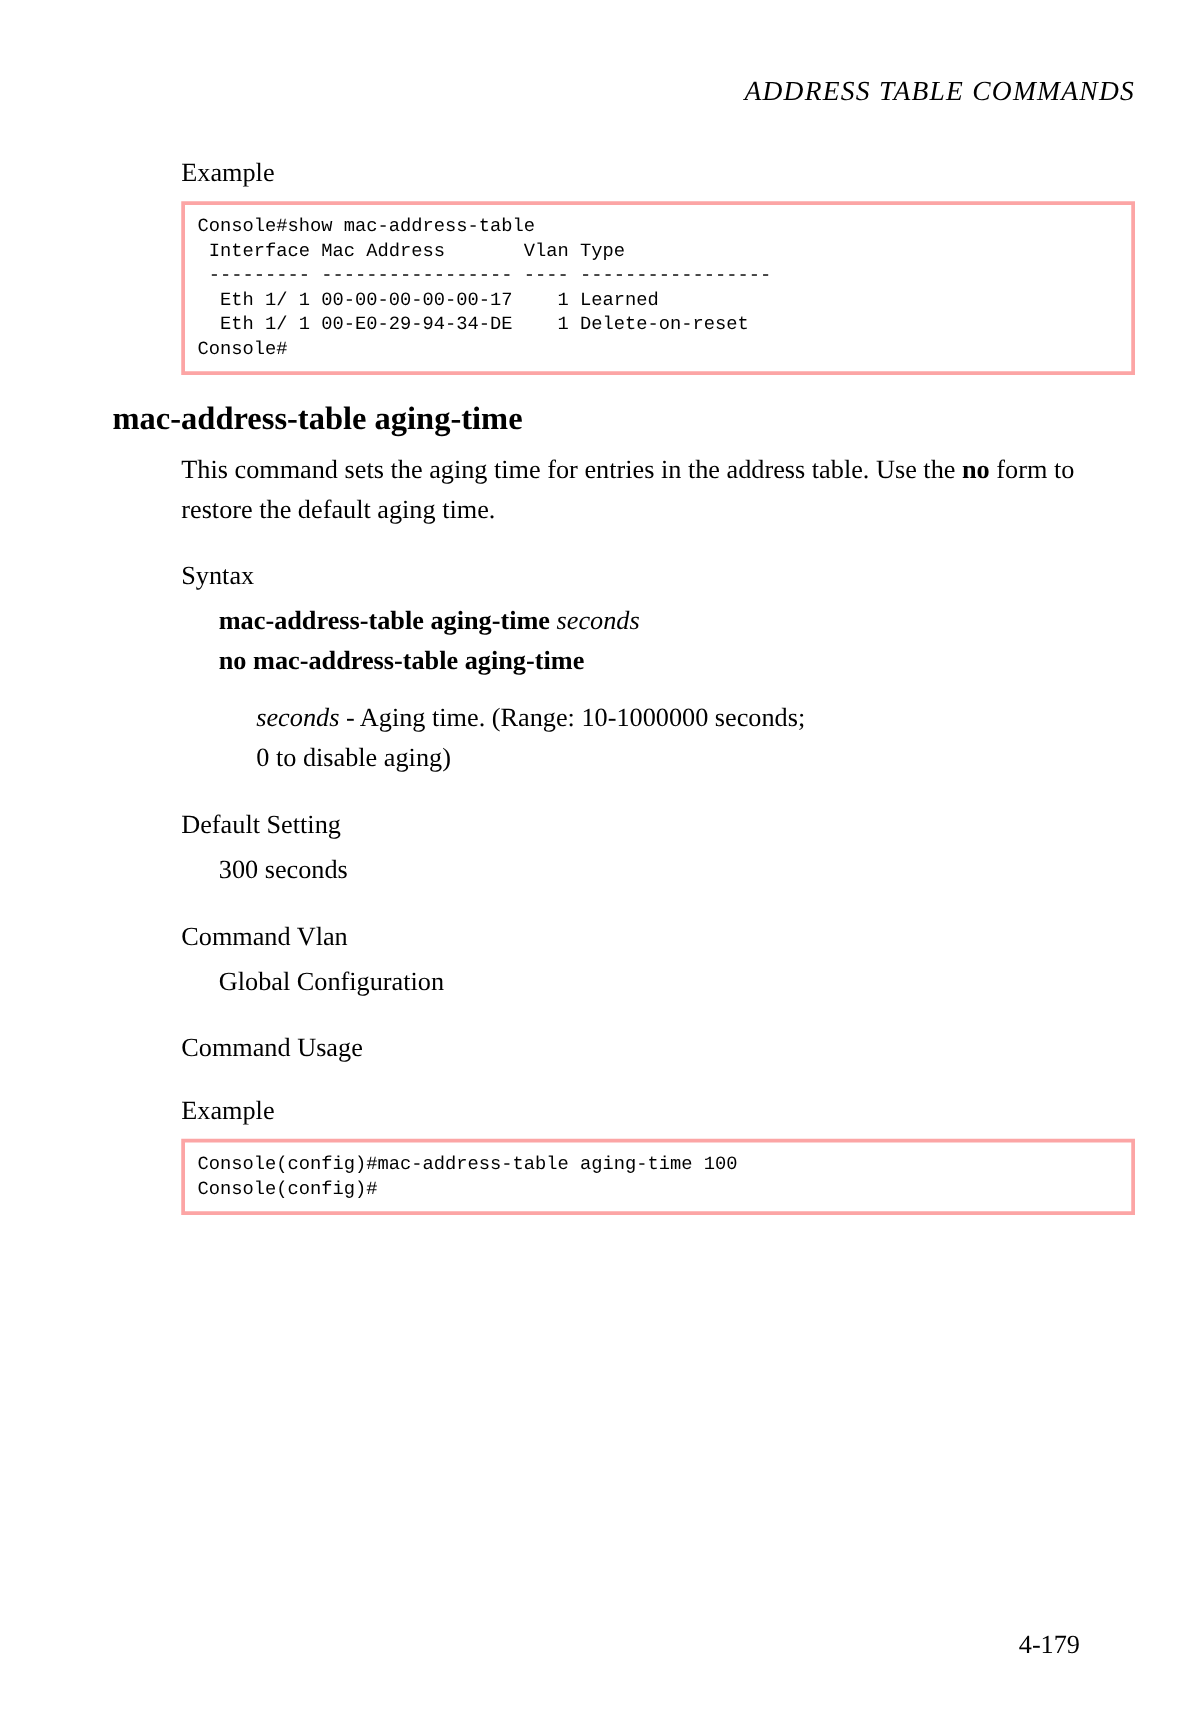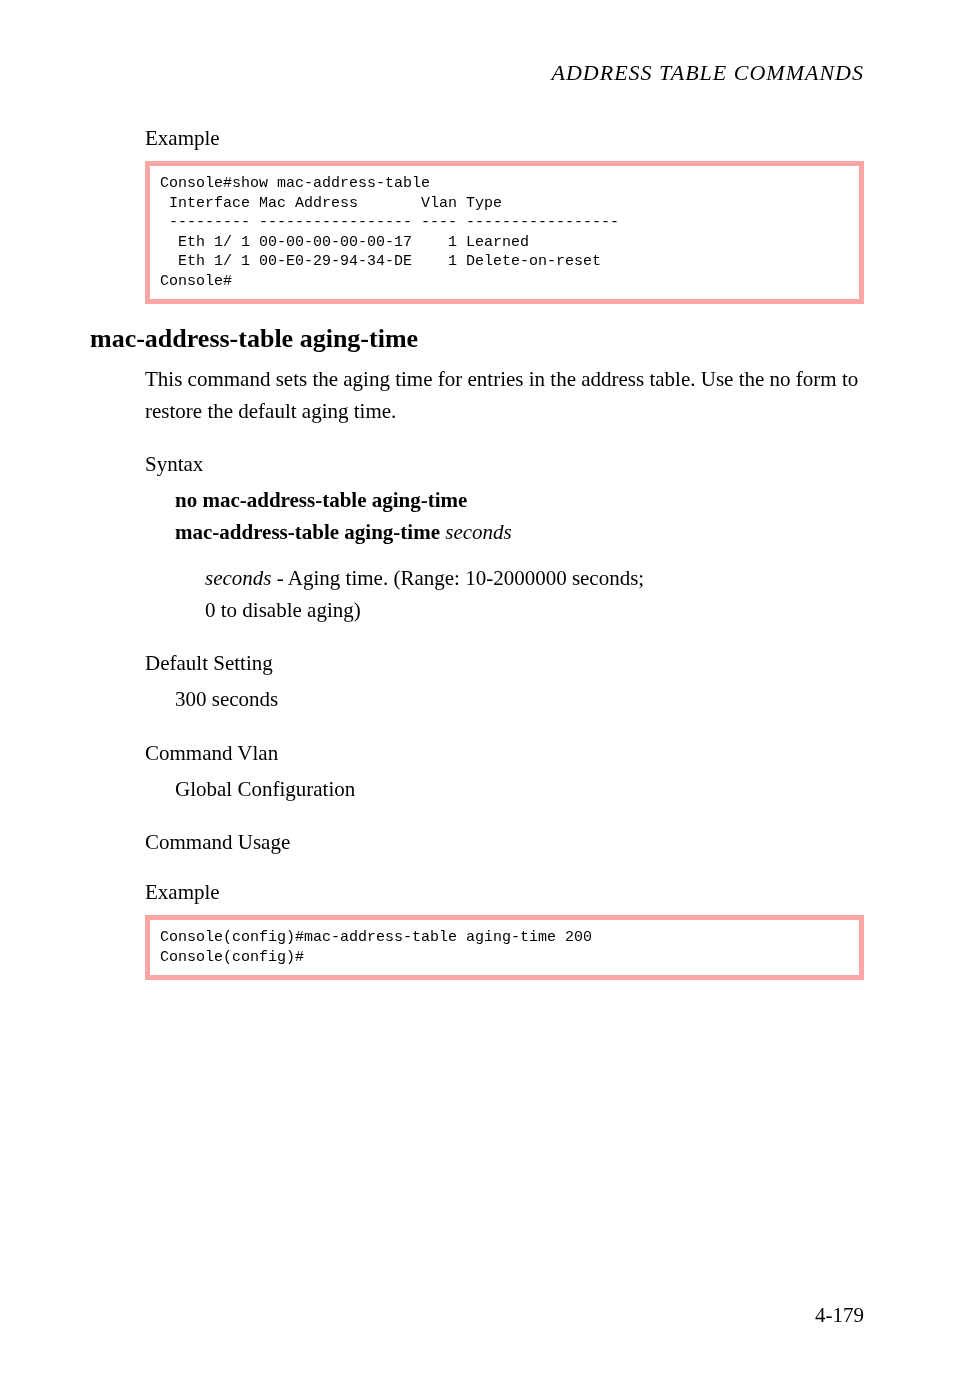--- a/index.html
+++ b/index.html
@@ -5,42 +5,42 @@
     body {
       margin: 0;
       padding: 0;
       font-family: Georgia, 'Times New Roman', serif;
       color: #000;
       background: #fff;
     }
     .page {
       width: 954px;
       height: 1388px;
-      padding: 60px 90px 40px 90px;
+      padding: 60px 46px 40px 90px;
       box-sizing: border-box;
       position: relative;
     }
     .header {
       text-align: right;
       font-style: italic;
       font-variant: small-caps;
       font-size: 22px;
       letter-spacing: 1px;
       margin-bottom: 40px;
       font-family: Georgia, serif;
     }
     .section-heading {
       font-weight: normal;
       font-size: 21px;
       margin-top: 25px;
       margin-bottom: 8px;
       margin-left: 55px;
     }
     .code-block {
-      border: 5px solid #fca5a5;
+      border: 3px solid #fca5a5;
       padding: 8px 10px;
       font-family: 'Courier New', monospace;
       font-size: 15px;
       white-space: pre;
       margin: 10px 0 20px 55px;
       line-height: 1.3;
     }
     .command-title {
       font-weight: bold;
       font-size: 26px;
@@ -74,21 +74,21 @@
     .param-text .italic {
       font-style: italic;
     }
     .indent-text {
       font-size: 21px;
       margin-left: 85px;
       line-height: 1.5;
       margin-bottom: 10px;
     }
     .bold {
-      font-weight: normal;
+      font-weight: bold;
     }
     .page-number {
       position: absolute;
       bottom: 60px;
       right: 90px;
       font-size: 21px;
     }
   </style>
 </head>
 <body>
@@ -108,38 +108,38 @@
 
   <div class="command-title">mac-address-table aging-time</div>
 
   <div class="body-text">
     <span>This command sets the aging time for entries in the address table. Use the </span><span class="bold">no</span><span> form to restore the default aging time.</span>
   </div>
 
   <div class="section-heading">Syntax</div>
 
   <div class="syntax-line">
-    <span class="bold">no mac-address-table aging-time</span>
+    <span class="bold">mac-address-table aging-time</span> <span class="italic">seconds</span>
   </div>
   <div class="syntax-line">
-    <span class="bold">mac-address-table aging-time</span> <span class="italic">seconds</span>
+    <span class="bold">no mac-address-table aging-time</span>
   </div>
 
   <div class="param-text">
-    <span class="italic">seconds</span><span> - Aging time. (Range: 10-2000000 seconds;</span><br>
+    <span class="italic">seconds</span><span> - Aging time. (Range: 10-1000000 seconds;</span><br>
     <span>0 to disable aging)</span>
   </div>
 
   <div class="section-heading">Default Setting</div>
   <div class="indent-text">300 seconds</div>
 
   <div class="section-heading">Command Vlan</div>
   <div class="indent-text">Global Configuration</div>
 
   <div class="section-heading">Command Usage</div>
 
   <div class="section-heading">Example</div>
-  <div class="code-block">Console(config)#mac-address-table aging-time 200
+  <div class="code-block">Console(config)#mac-address-table aging-time 100
 Console(config)#</div>
 
   <div class="page-number">4-179</div>
 
 </div>
 
 </body></html>

